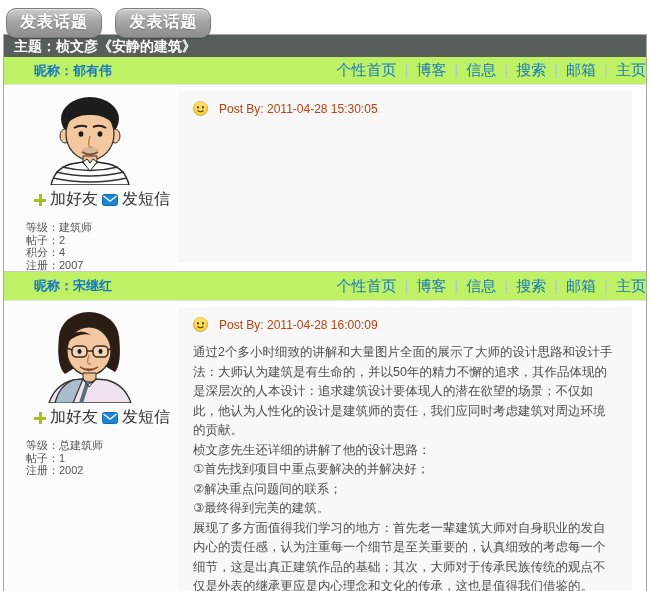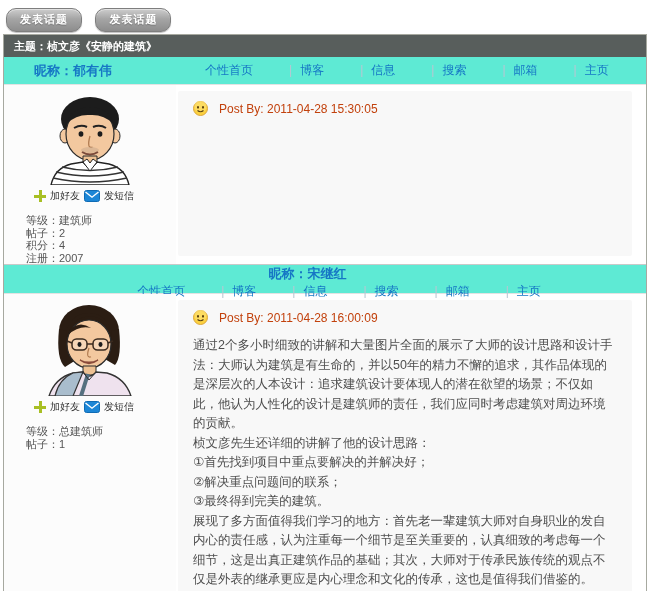--- a/index.html
+++ b/index.html
@@ -5,49 +5,49 @@
   * { margin:0; padding:0; box-sizing:border-box; }
   html,body { width:650px; }
   body {
     font-family:"Liberation Sans","DejaVu Sans",sans-serif;
     background:#ffffff; color:#4e4e4e; position:relative; height:591px; overflow:hidden;
   }
   
   .top-actions { padding:8px 0 6px 6px; height:34px; }
   .pill-btn {
     display:inline-block; margin-right:9px; padding:3px 13px 4px;
-    font-size:11px; font-weight:bold; color:#ffffff; letter-spacing:1px;
+    font-size:16px; font-weight:bold; color:#ffffff; letter-spacing:1px;
     background:linear-gradient(#cdcdcd,#a5a5a5 45%,#8d8d8d);
     border:1px solid #7e7e7e; border-radius:10px;
     box-shadow:0 1px 1px rgba(0,0,0,.25), inset 0 1px 0 rgba(255,255,255,.45);
     text-shadow:0 1px 1px rgba(0,0,0,.25); cursor:pointer;
   }
   
   .container { margin:0 3px; border:1px solid #a7a9a0; background:#ffffff; }
   .title-bar {
-    background:#585e5c; color:#ffffff; font-size:11px; font-weight:bold;
+    background:#585e5c; color:#ffffff; font-size:14px; font-weight:bold;
     height:22px; line-height:22px; padding-left:10px;
   }
   
   .post-header {
-    display:flex; align-items:center; height:28px; background:#5eead4;
-    border-bottom:1px solid #e3e3e3; font-size:13px;
-  }
-  .post-header.second { border-top:1px solid #c9c9c9; height:30px;flex-direction:column; }
+    display:flex; align-items:center; height:28px; background:#bef264;
+    border-bottom:1px solid #e3e3e3; font-size:13px;justify-content:space-between;
+  }
+  .post-header.second { border-top:1px solid #c9c9c9; height:30px; }
   .nickname { font-weight:bold; color:#1677c5; margin-left:30px; width:143px; }
   .nav-links { display:flex; align-items:center; color:#1677c5; }
-  .nav-links a { color:#1677c5; text-decoration:none; font-size:12px; cursor:pointer;margin-left:28px; }
+  .nav-links a { color:#1677c5; text-decoration:none; font-size:15px; cursor:pointer; }
   .nav-links a + a::before { content:"|"; color:#b9c6d2; margin:0 8px; font-weight:normal; }
   
   .post-body { display:flex; background:#ffffff; }
   .post-body.first { min-height:168px; }
   .post-body.second-body { min-height:293px; }
   .side { width:172px; flex:0 0 172px; background:#fcfcfc; padding-top:5px; }
   .avatar-box { width:118px; margin:2px auto 0; }
-  .side-actions { display:flex; align-items:center; margin:4px 0 0 30px; gap:4px; font-size:10px; color:#333; }
+  .side-actions { display:flex; align-items:center; margin:4px 0 0 30px; gap:4px; font-size:16px; color:#333; }
   .side-action { display:flex; align-items:center; gap:4px; cursor:pointer; }
   .stats { margin:11px 0 0 22px; font-size:11px; color:#555; line-height:12.5px; }
   .stats div { white-space:nowrap; }
   
   .content-col { flex:1; padding:6px 14px 8px 2px; }
   .content-box { background:#f8f8f8; border-radius:2px; padding:10px 15px 14px; height:100%; }
   .post-body.first .content-box { min-height:146px; }
   .post-body.second-body .content-box { min-height:252px; }
   .postby { display:flex; align-items:center; gap:11px; font-size:12px; color:#c2410c; }
   .post-text { margin-top:11px; font-size:12.5px; line-height:19.5px; color:#4e4e4e; white-space:pre-line; }
@@ -184,20 +184,21 @@
           <svg width="16" height="12" viewBox="0 0 16 12">
             <rect x="0.5" y="0.5" width="15" height="11" rx="2" fill="#1c86d6" stroke="#0f6bb4"></rect>
             <path d="M1.5,2 L8,7.2 L14.5,2" stroke="#ffffff" stroke-width="1.4" fill="none"></path>
           </svg>
           <span>发短信</span>
         </span>
       </div>
       <div class="stats">
         <div>等级：总建筑师</div>
         <div>帖子：1</div>
+        <div>注册：2002</div>
       </div>
     </div>
     <div class="content-col">
       <div class="content-box">
         <div class="postby">
           <svg width="15" height="15" viewBox="0 0 15 15">
             <circle cx="7.5" cy="7.5" r="7" fill="#fcd13e" stroke="#dca73c"></circle>
             <circle cx="7.5" cy="5.5" r="6" fill="#fde27a" opacity="0.6"></circle>
             <ellipse cx="5" cy="6.3" rx="1" ry="1.4" fill="#5a4010"></ellipse>
             <ellipse cx="10" cy="6.3" rx="1" ry="1.4" fill="#5a4010"></ellipse>

